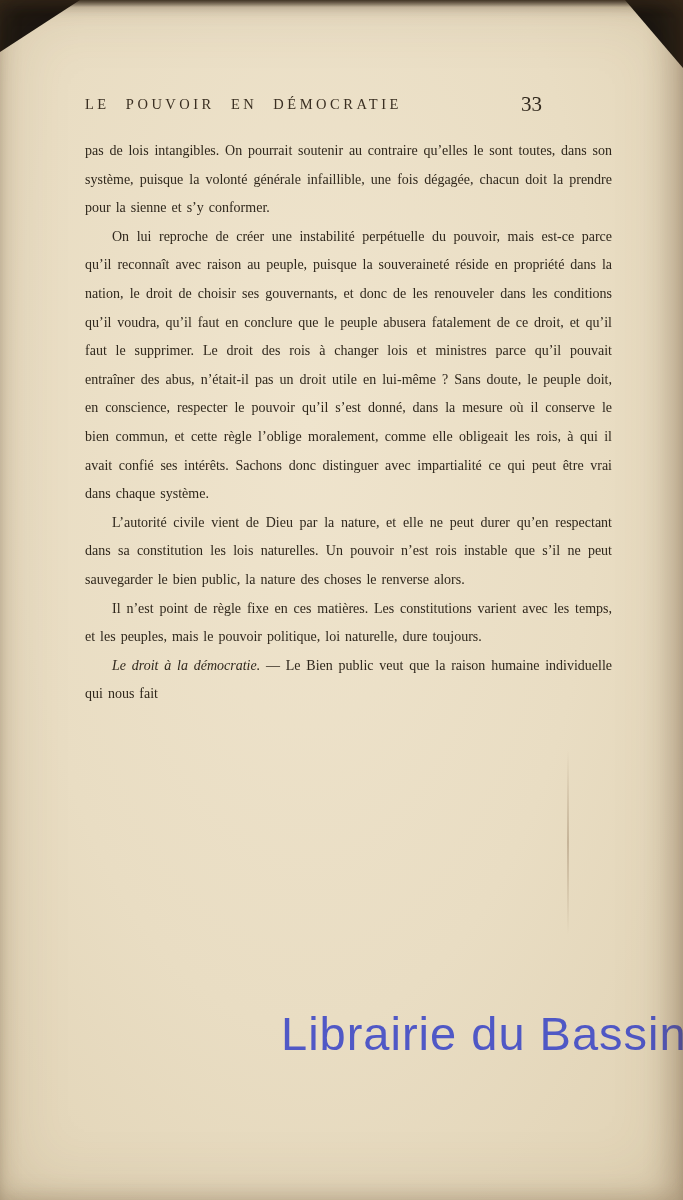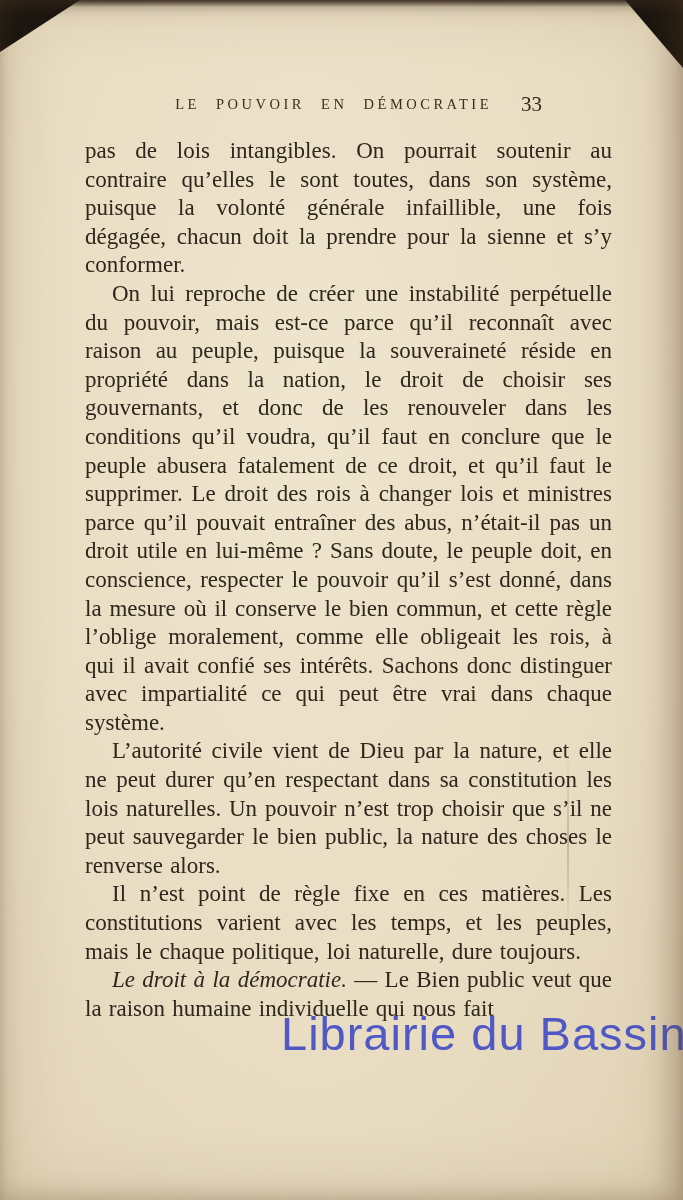--- a/index.html
+++ b/index.html
@@ -38,36 +38,36 @@
     position:absolute;left:567px;top:750px;width:2px;height:185px;
     background:linear-gradient(rgba(120,90,60,0), rgba(120,90,60,0.3), rgba(120,90,60,0));
   }
 
   .running-header{
     position:absolute;top:96px;left:85px;width:527px;height:26px;
   }
   .header-title{
     display:block;
     margin-right:120px;
-    text-align:right;
+    text-align:left;
     font-size:14.5px;
     letter-spacing:3.5px;
     word-spacing:9px;
     color:#3a2f22;
   }
   .page-number{
     position:absolute;right:70px;top:-4px;
     font-size:21px;
     color:#332a1e;
   }
 
   .text-block{
     position:absolute;
     top:137px;left:85px;width:527px;
-    font-size:23px;
+    font-size:14px;
     line-height:28.6px;
     text-align:justify;
     color:#2f271c;
     word-spacing:1.5px;
   }
   .text-block p{margin:0;}
   .text-block p.indent{text-indent:27px;}
   .text-block em{}
 
   .watermark{
@@ -91,22 +91,22 @@
   <div class="crease"></div>
 
   <header class="running-header">
     <span class="header-title">LE POUVOIR EN DÉMOCRATIE</span>
     <span class="page-number">33</span>
   </header>
 
   <main class="text-block">
     <p>pas de lois intangibles. On pourrait soutenir au contraire qu’elles le sont toutes, dans son système, puisque la volonté générale infaillible, une fois dégagée, chacun doit la prendre pour la sienne et s’y conformer.</p>
     <p class="indent">On lui reproche de créer une instabilité perpétuelle du pouvoir, mais est-ce parce qu’il reconnaît avec raison au peuple, puisque la souveraineté réside en propriété dans la nation, le droit de choisir ses gouvernants, et donc de les renouveler dans les conditions qu’il voudra, qu’il faut en conclure que le peuple abusera fatalement de ce droit, et qu’il faut le supprimer. Le droit des rois à changer lois et ministres parce qu’il pouvait entraîner des abus, n’était-il pas un droit utile en lui-même ? Sans doute, le peuple doit, en conscience, respecter le pouvoir qu’il s’est donné, dans la mesure où il conserve le bien commun, et cette règle l’oblige moralement, comme elle obligeait les rois, à qui il avait confié ses intérêts. Sachons donc distinguer avec impartialité ce qui peut être vrai dans chaque système.</p>
-    <p class="indent">L’autorité civile vient de Dieu par la nature, et elle ne peut durer qu’en respectant dans sa constitution les lois naturelles. Un pouvoir n’est trop choisir que s’il ne peut sauvegarder le bien public, la nature des choses le renverse alors.</p>
-    <p class="indent">Il n’est point de règle fixe en ces matières. Les constitutions varient avec les temps, et les peuples, mais le chaque politique, loi naturelle, dure toujours.</p>
+    <p class="indent">L’autorité civile vient de Dieu par la nature, et elle ne peut durer qu’en respectant dans sa constitution les lois naturelles. Un pouvoir n’est rois instable que s’il ne peut sauvegarder le bien public, la nature des choses le renverse alors.</p>
+    <p class="indent">Il n’est point de règle fixe en ces matières. Les constitutions varient avec les temps, et les peuples, mais le pouvoir politique, loi naturelle, dure toujours.</p>
     <p class="indent">
       <em>Le droit à la démocratie.</em><span> — Le Bien public veut que la raison humaine individuelle qui nous fait</span>
     </p>
   </main>
 
   <div class="watermark">Librairie du Bassin</div>
 
 </div>
 
 </body></html>

